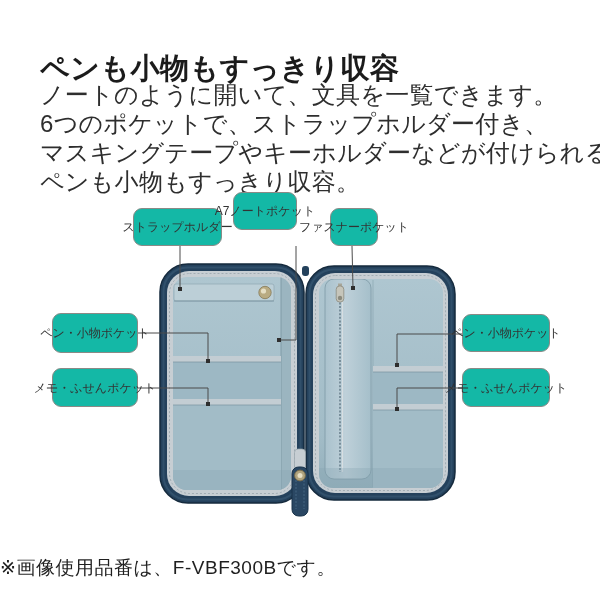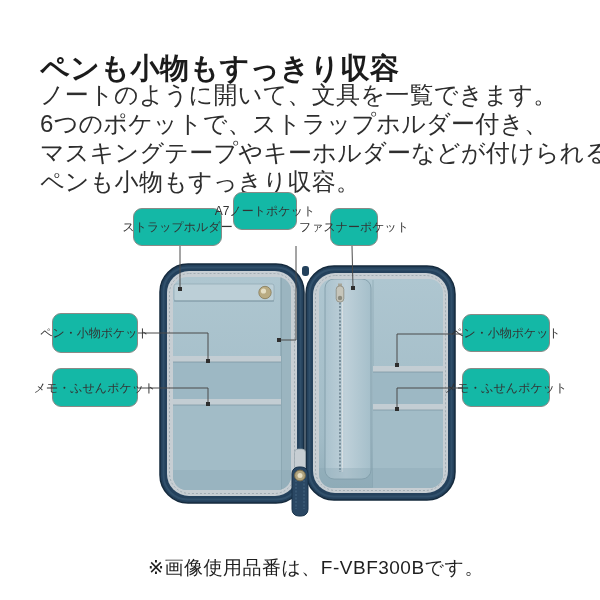--- a/index.html
+++ b/index.html
@@ -17,21 +17,21 @@
     font-size:29px; font-weight:700; color:#1b1b1b;
     letter-spacing:0.5px; white-space:nowrap;
   }
   .desc {
     position:absolute; left:40px; top:80px;
     font-size:24px; line-height:29px; color:#2e2e2e;
     letter-spacing:0.3px; white-space:nowrap;
   }
   .footnote {
     position:absolute; left:0; top:555px; width:484px;
-    text-align:right; font-size:19px; color:#1f1f1f;
+    text-align:left; font-size:19px; color:#1f1f1f;
     letter-spacing:0.5px;
   }
 
   .diagram-svg { position:absolute; left:0; top:0; z-index:1; }
 
   .callout-label {
     position:absolute; z-index:2; box-sizing:border-box;
     background:#14b8a6; border:1px solid #8a8a86; border-radius:9px;
     display:flex; flex-direction:row; align-items:center; justify-content:center;
     font-size:12px; line-height:16px; color:#333333; text-align:center;

